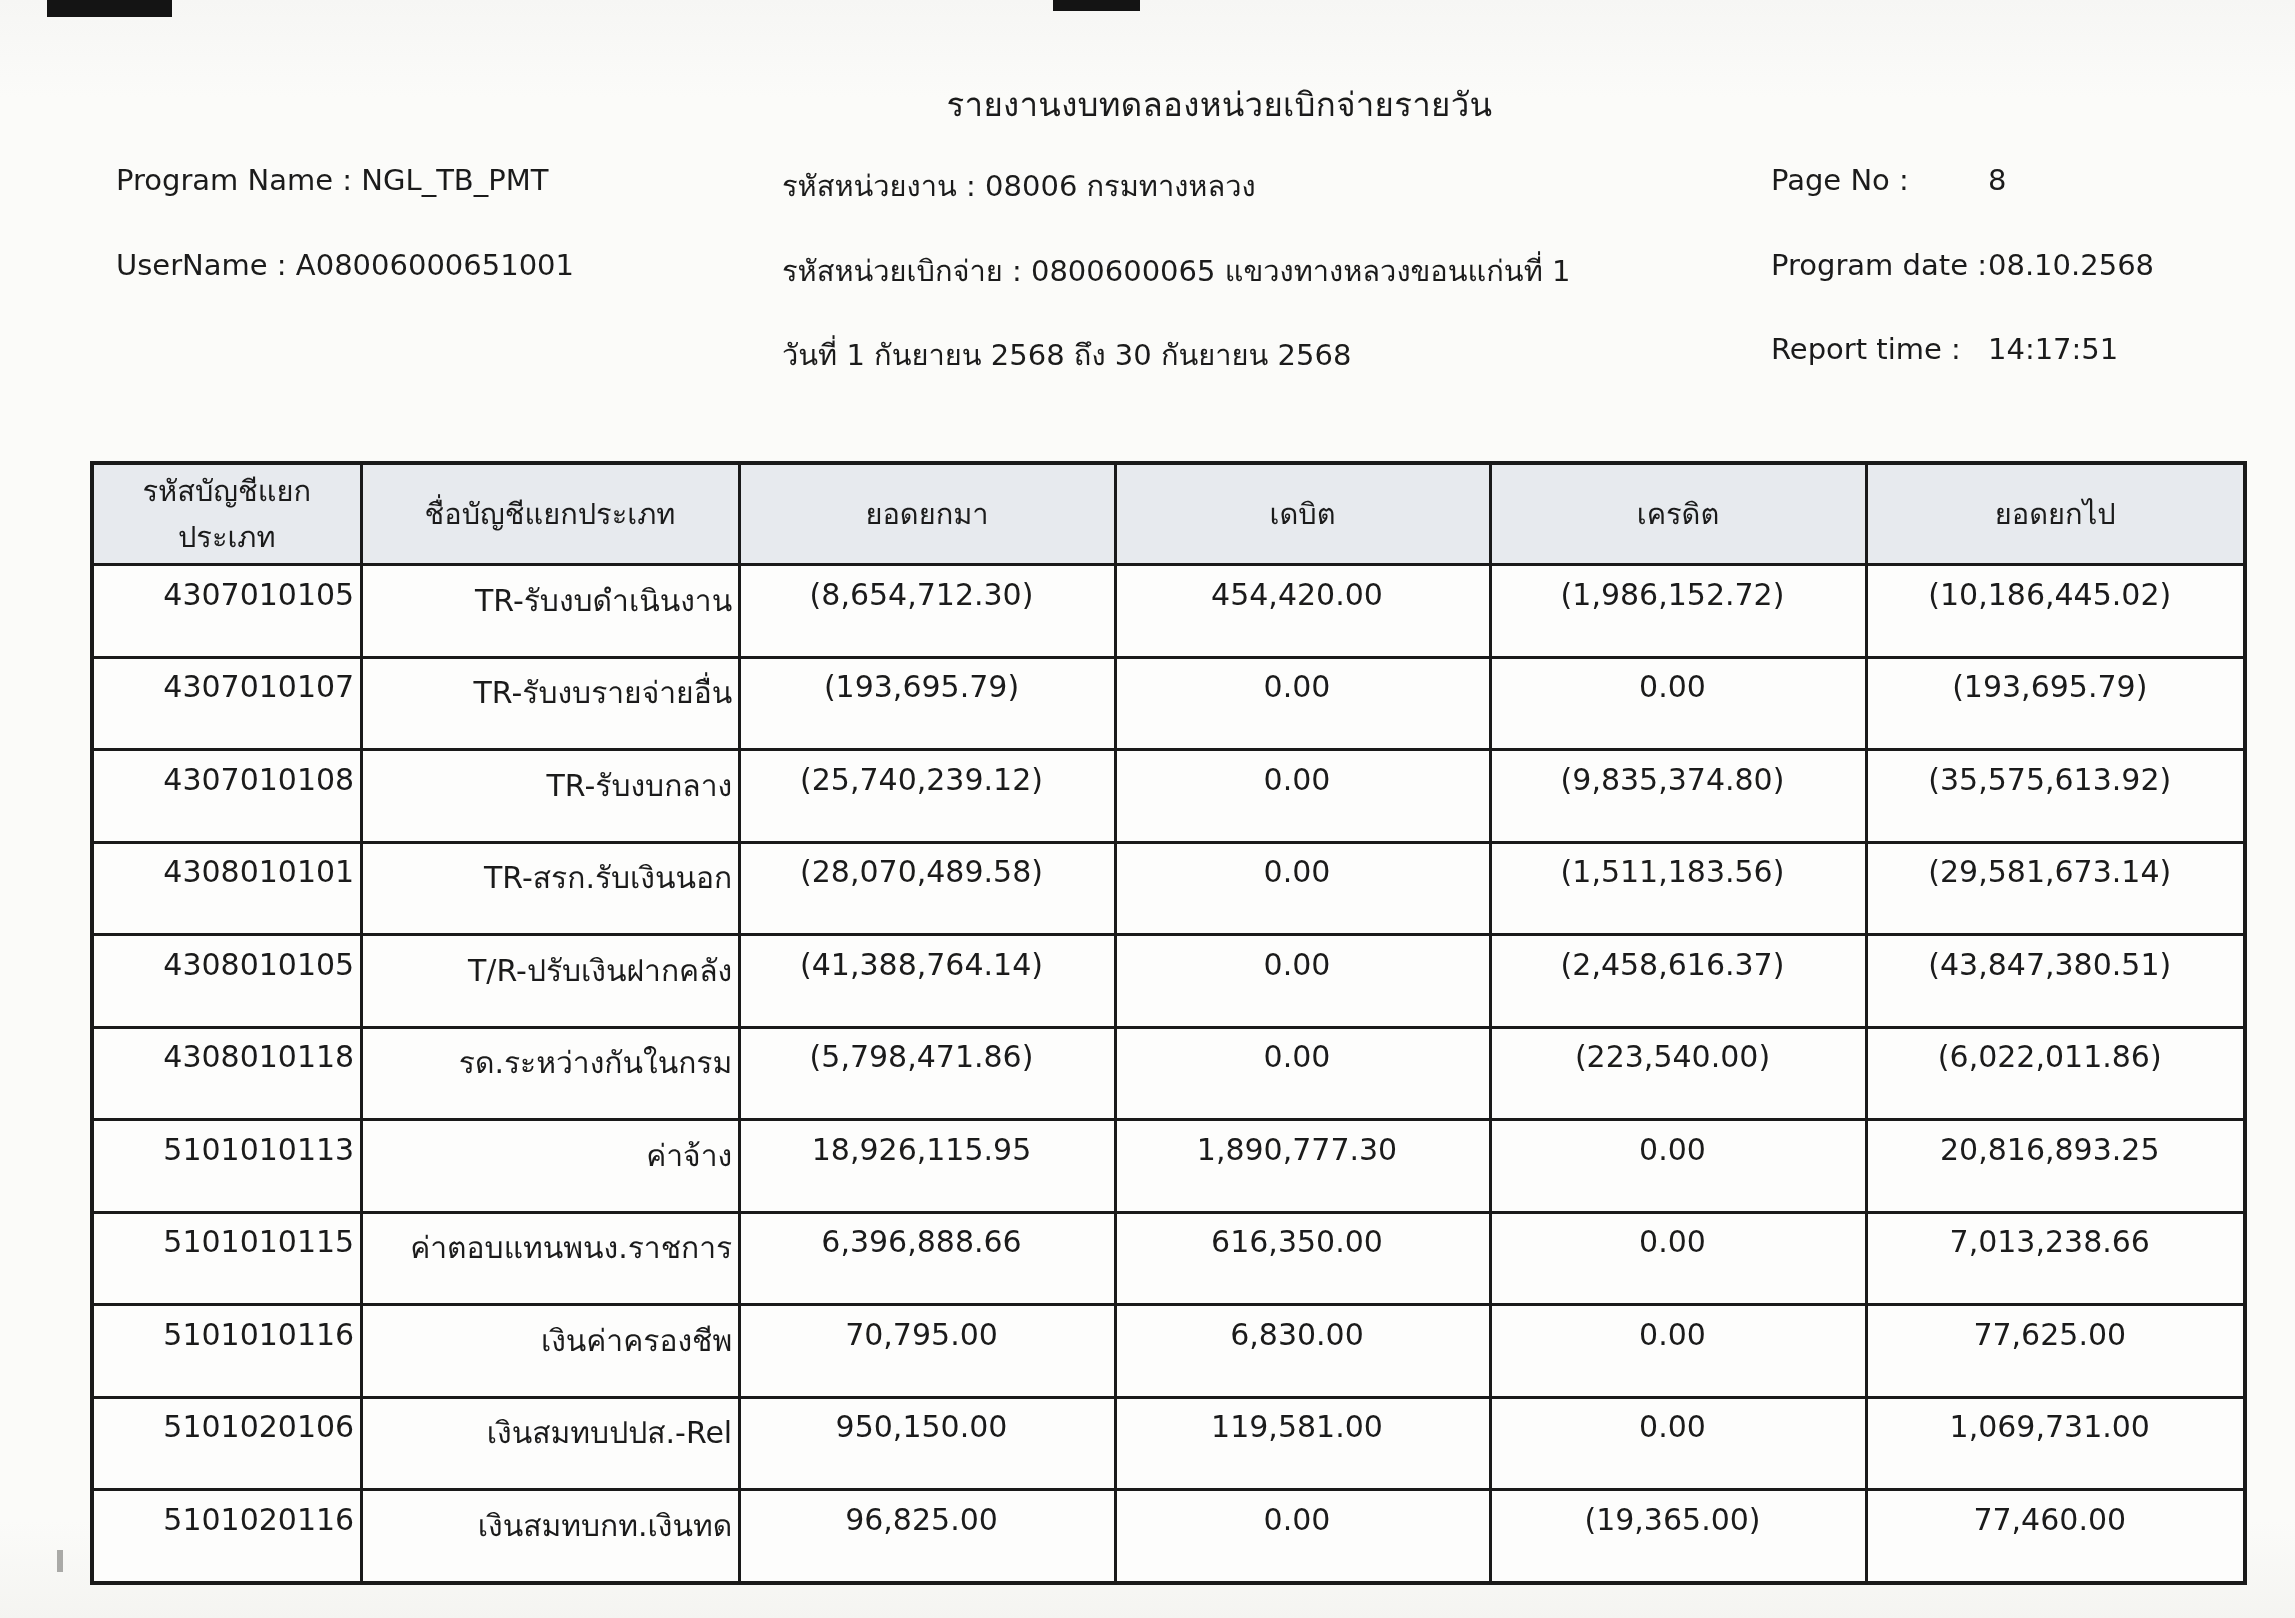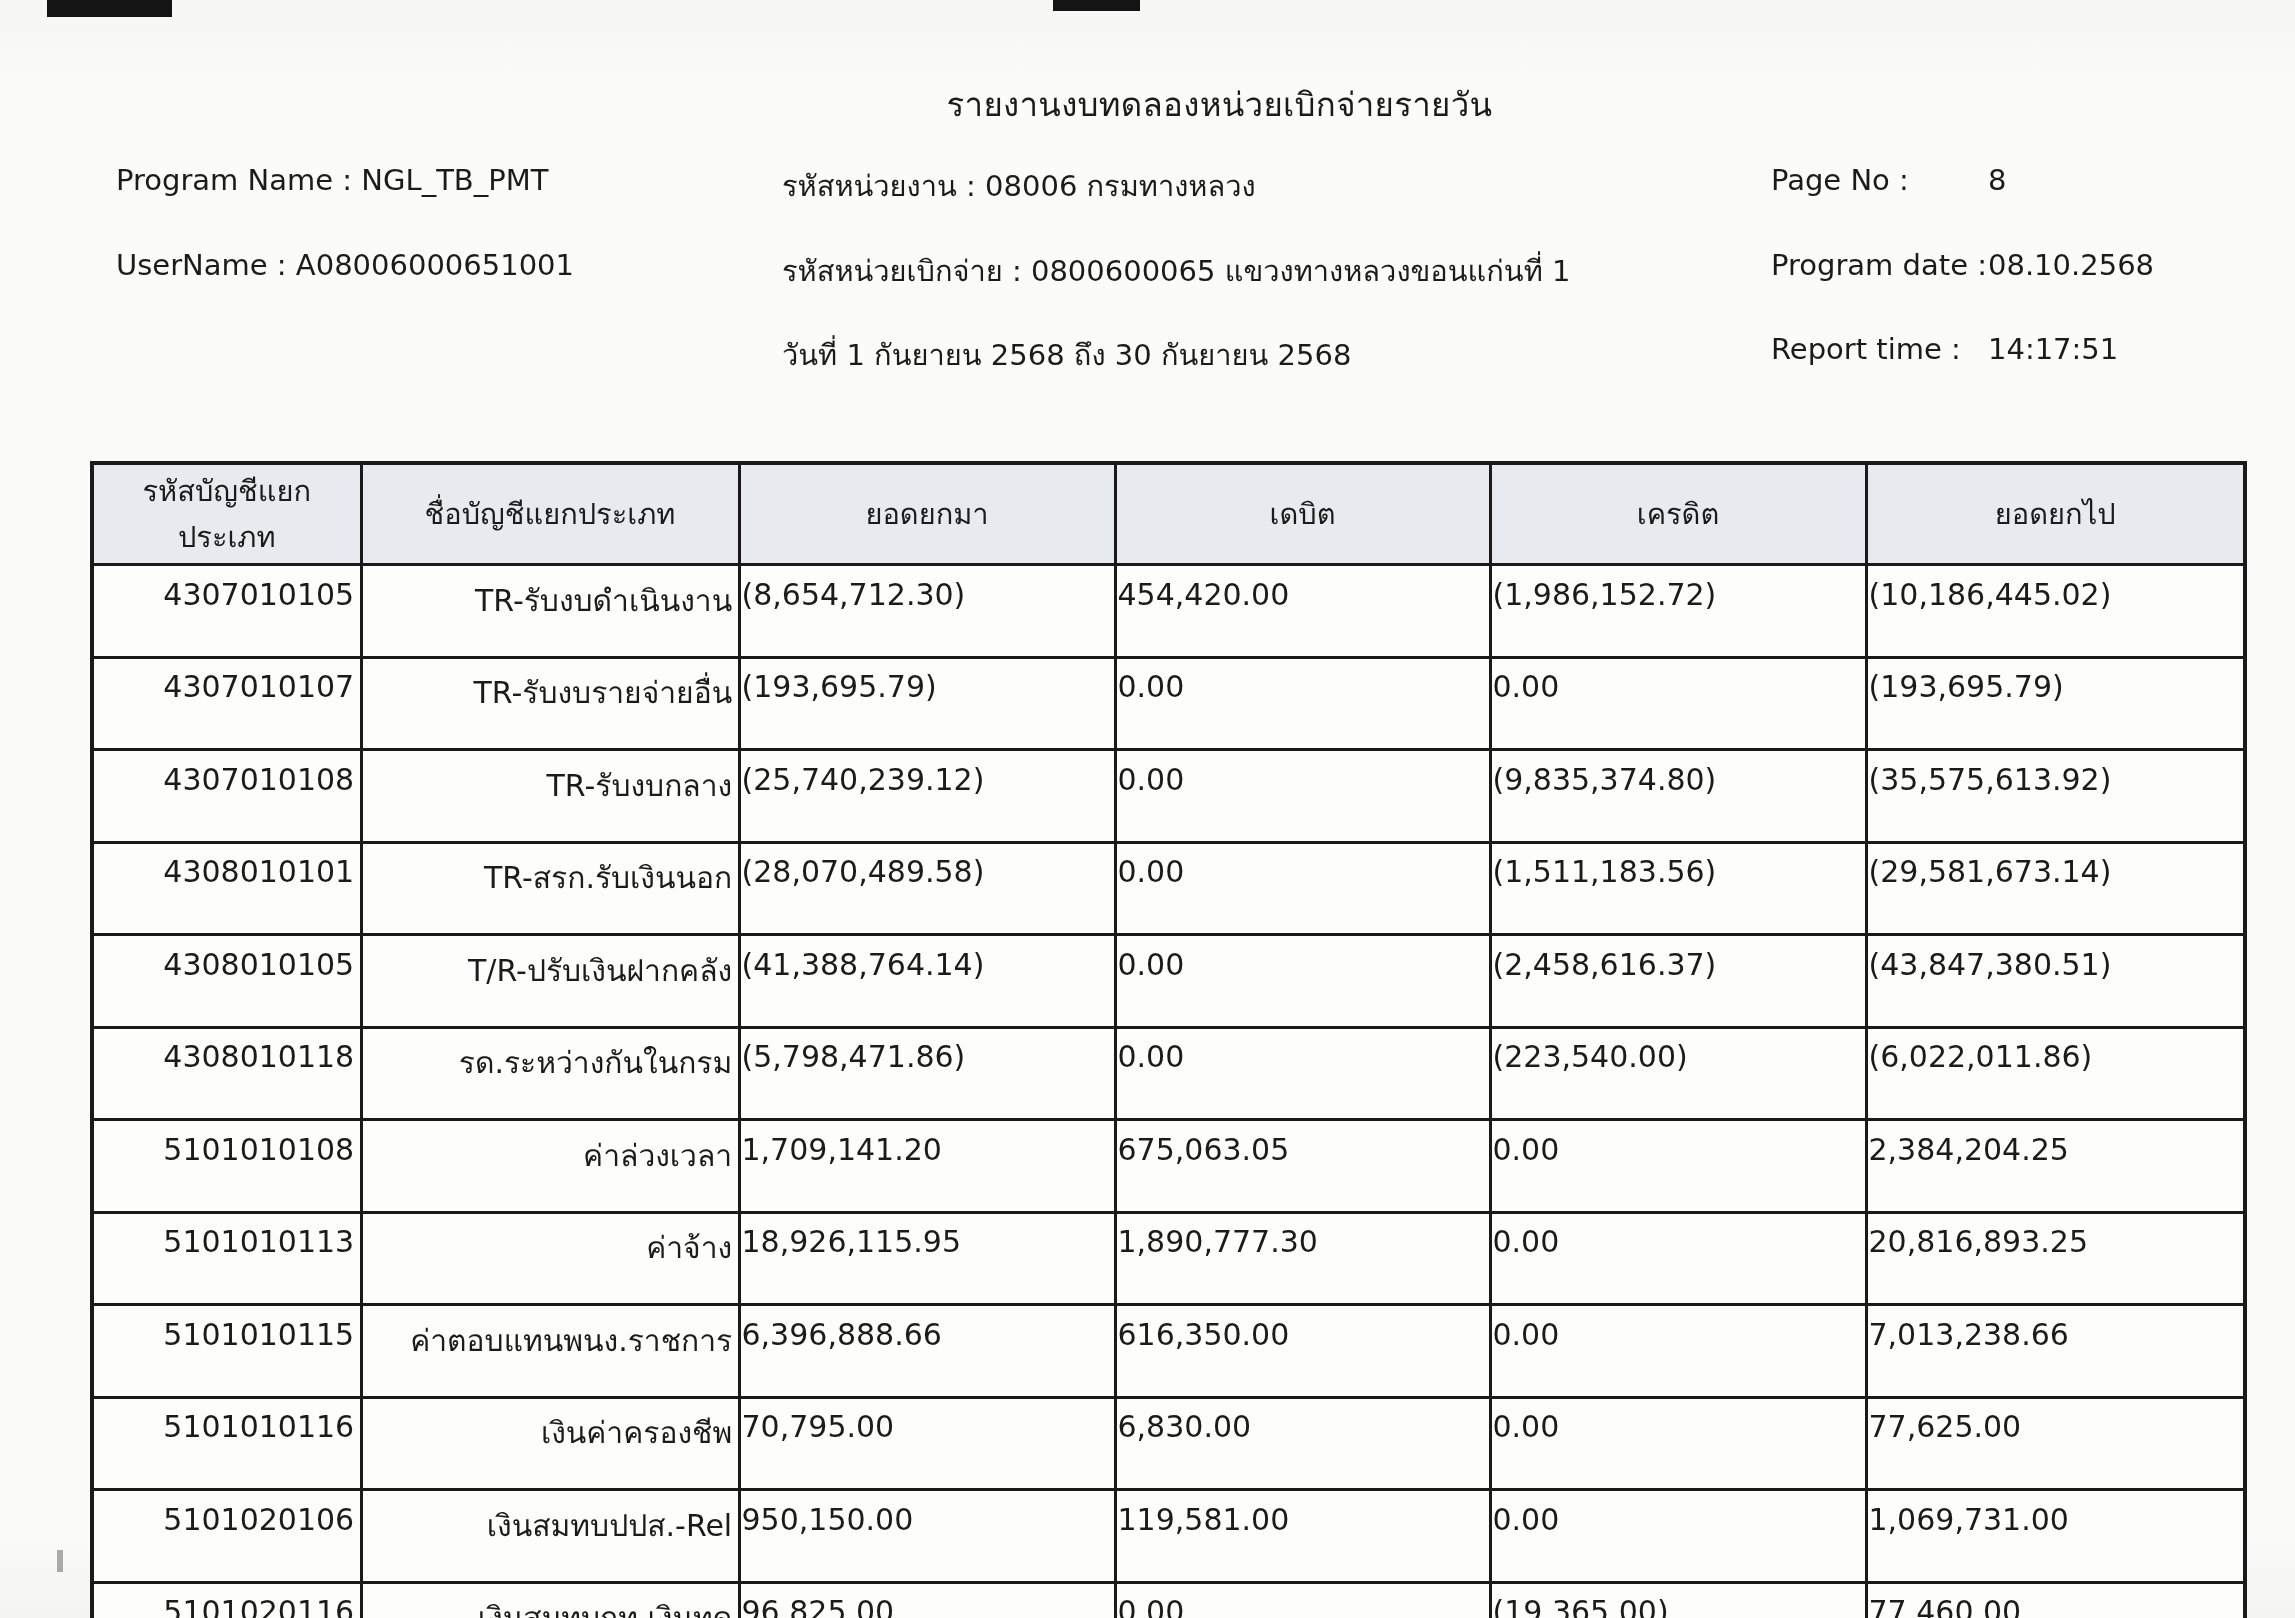--- a/index.html
+++ b/index.html
@@ -50,21 +50,21 @@
     border-bottom-width: 6px;
   }
   tbody td {
     height: 78px;
     font-size: 30px;
     vertical-align: top;
     padding-top: 10.5px;
     background: #fdfdfc;
   }
   td.left  { text-align: right;  padding-left: 17px; padding-right: 5.3px; }
-  td.amount{ text-align: left; padding-right: 12px; }
+  td.amount{ text-align: center; padding-right: 12px; }
 </style>
 </head>
 <body>
 
 <div class="doc">
 
   <div class="artifact tl"></div>
   <div class="artifact tc"></div>
   <div class="artifact bl"></div>
 
@@ -153,28 +153,20 @@
         </tr>
         <tr>
           <td class="left">4308010118</td>
           <td class="left">รด.ระหว่างกันในกรม</td>
           <td class="amount">(5,798,471.86)</td>
           <td class="amount">0.00</td>
           <td class="amount">(223,540.00)</td>
           <td class="amount">(6,022,011.86)</td>
         </tr>
         <tr>
-          <td class="left">5101010108</td>
-          <td class="left">ค่าล่วงเวลา</td>
-          <td class="amount">1,709,141.20</td>
-          <td class="amount">675,063.05</td>
-          <td class="amount">0.00</td>
-          <td class="amount">2,384,204.25</td>
-        </tr>
-        <tr>
           <td class="left">5101010113</td>
           <td class="left">ค่าจ้าง</td>
           <td class="amount">18,926,115.95</td>
           <td class="amount">1,890,777.30</td>
           <td class="amount">0.00</td>
           <td class="amount">20,816,893.25</td>
         </tr>
         <tr>
           <td class="left">5101010115</td>
           <td class="left">ค่าตอบแทนพนง.ราชการ</td>

